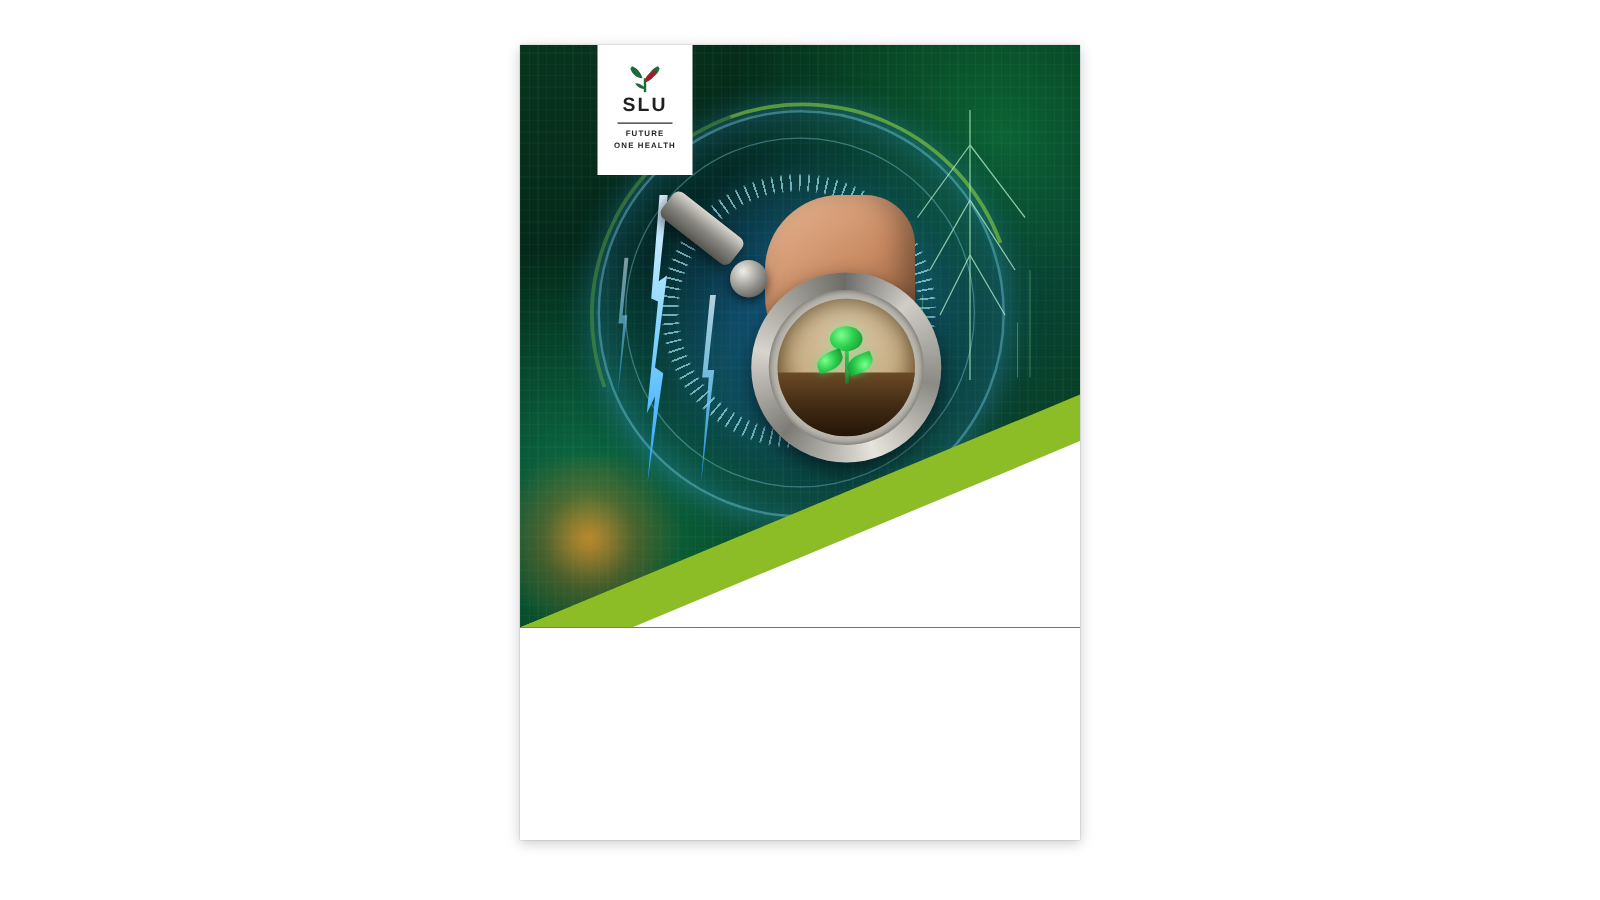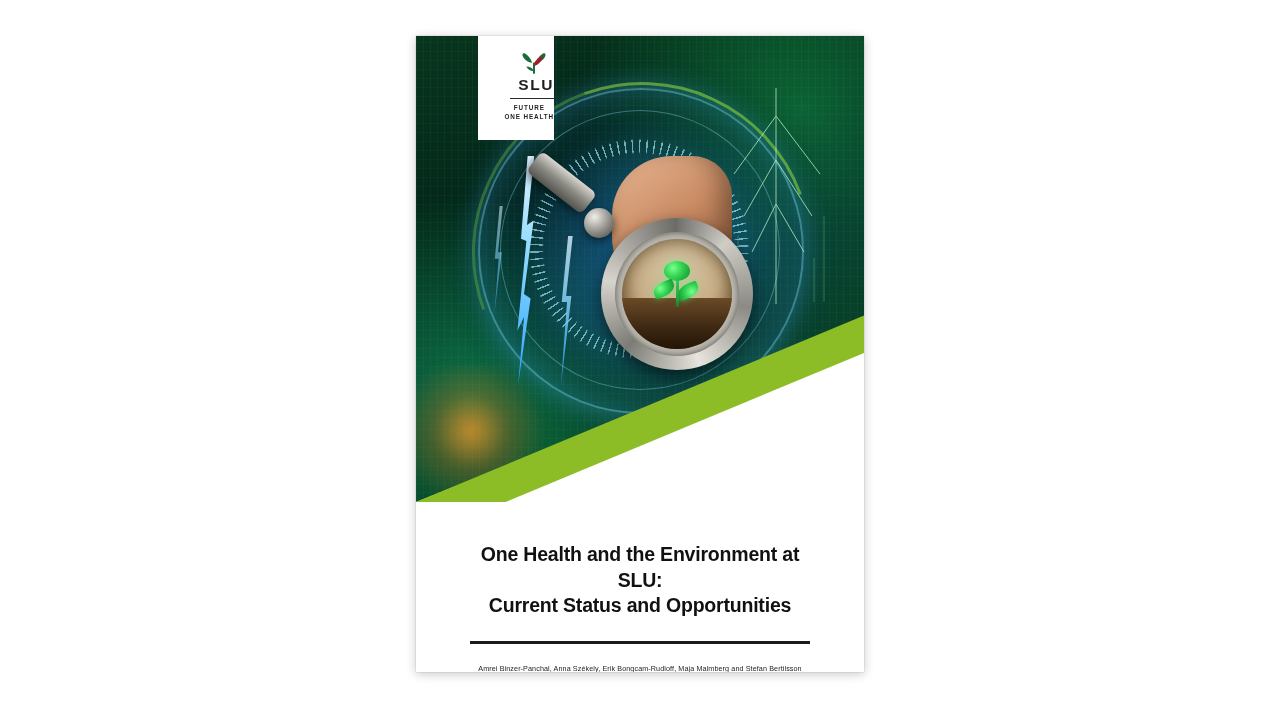--- a/index.html
+++ b/index.html
@@ -239,21 +239,21 @@
   }
 
   
   .logo-box {
     position: absolute;
     left: 62px; top: 0;
     width: 76px; height: 104px;
     background: #ffffff;
     display: flex;
     flex-direction: column;
-    align-items: flex-end;
+    align-items: center;
     justify-content: flex-start;
     padding-top: 13px;
     box-sizing: border-box;
   }
   .logo-mark { width: 40px; height: 26px; }
   .logo-word {
     font-size: 15.5px;
     font-weight: 700;
     letter-spacing: 1.6px;
     color: #1f1f1f;
@@ -374,24 +374,15 @@
         <path d="M29 34 C24 34 20 31 18 27 C23 27 27 29 30 33 Z" fill="#1d6b3a"></path>
       </svg>
       <div class="logo-word">SLU</div>
       <div class="logo-rule"></div>
       <div class="logo-sub">
         <div>FUTURE</div>
         <div>ONE HEALTH</div>
       </div>
     </div>
 
-    <div class="titleblock">
-      <h1 class="doc-title">
-        <span>One Health and the Environment at SLU:</span><br>
-        <span>Current Status and Opportunities</span>
-      </h1>
-      <div class="title-rule"></div>
-      <div class="authors">Amrei Binzer-Panchal, Anna Székely, Erik Bongcam-Rudloff, Maja Malmberg and Stefan Bertilsson</div>
-
-    </div>
 
   </div>
 </div>
 
 </body></html>

